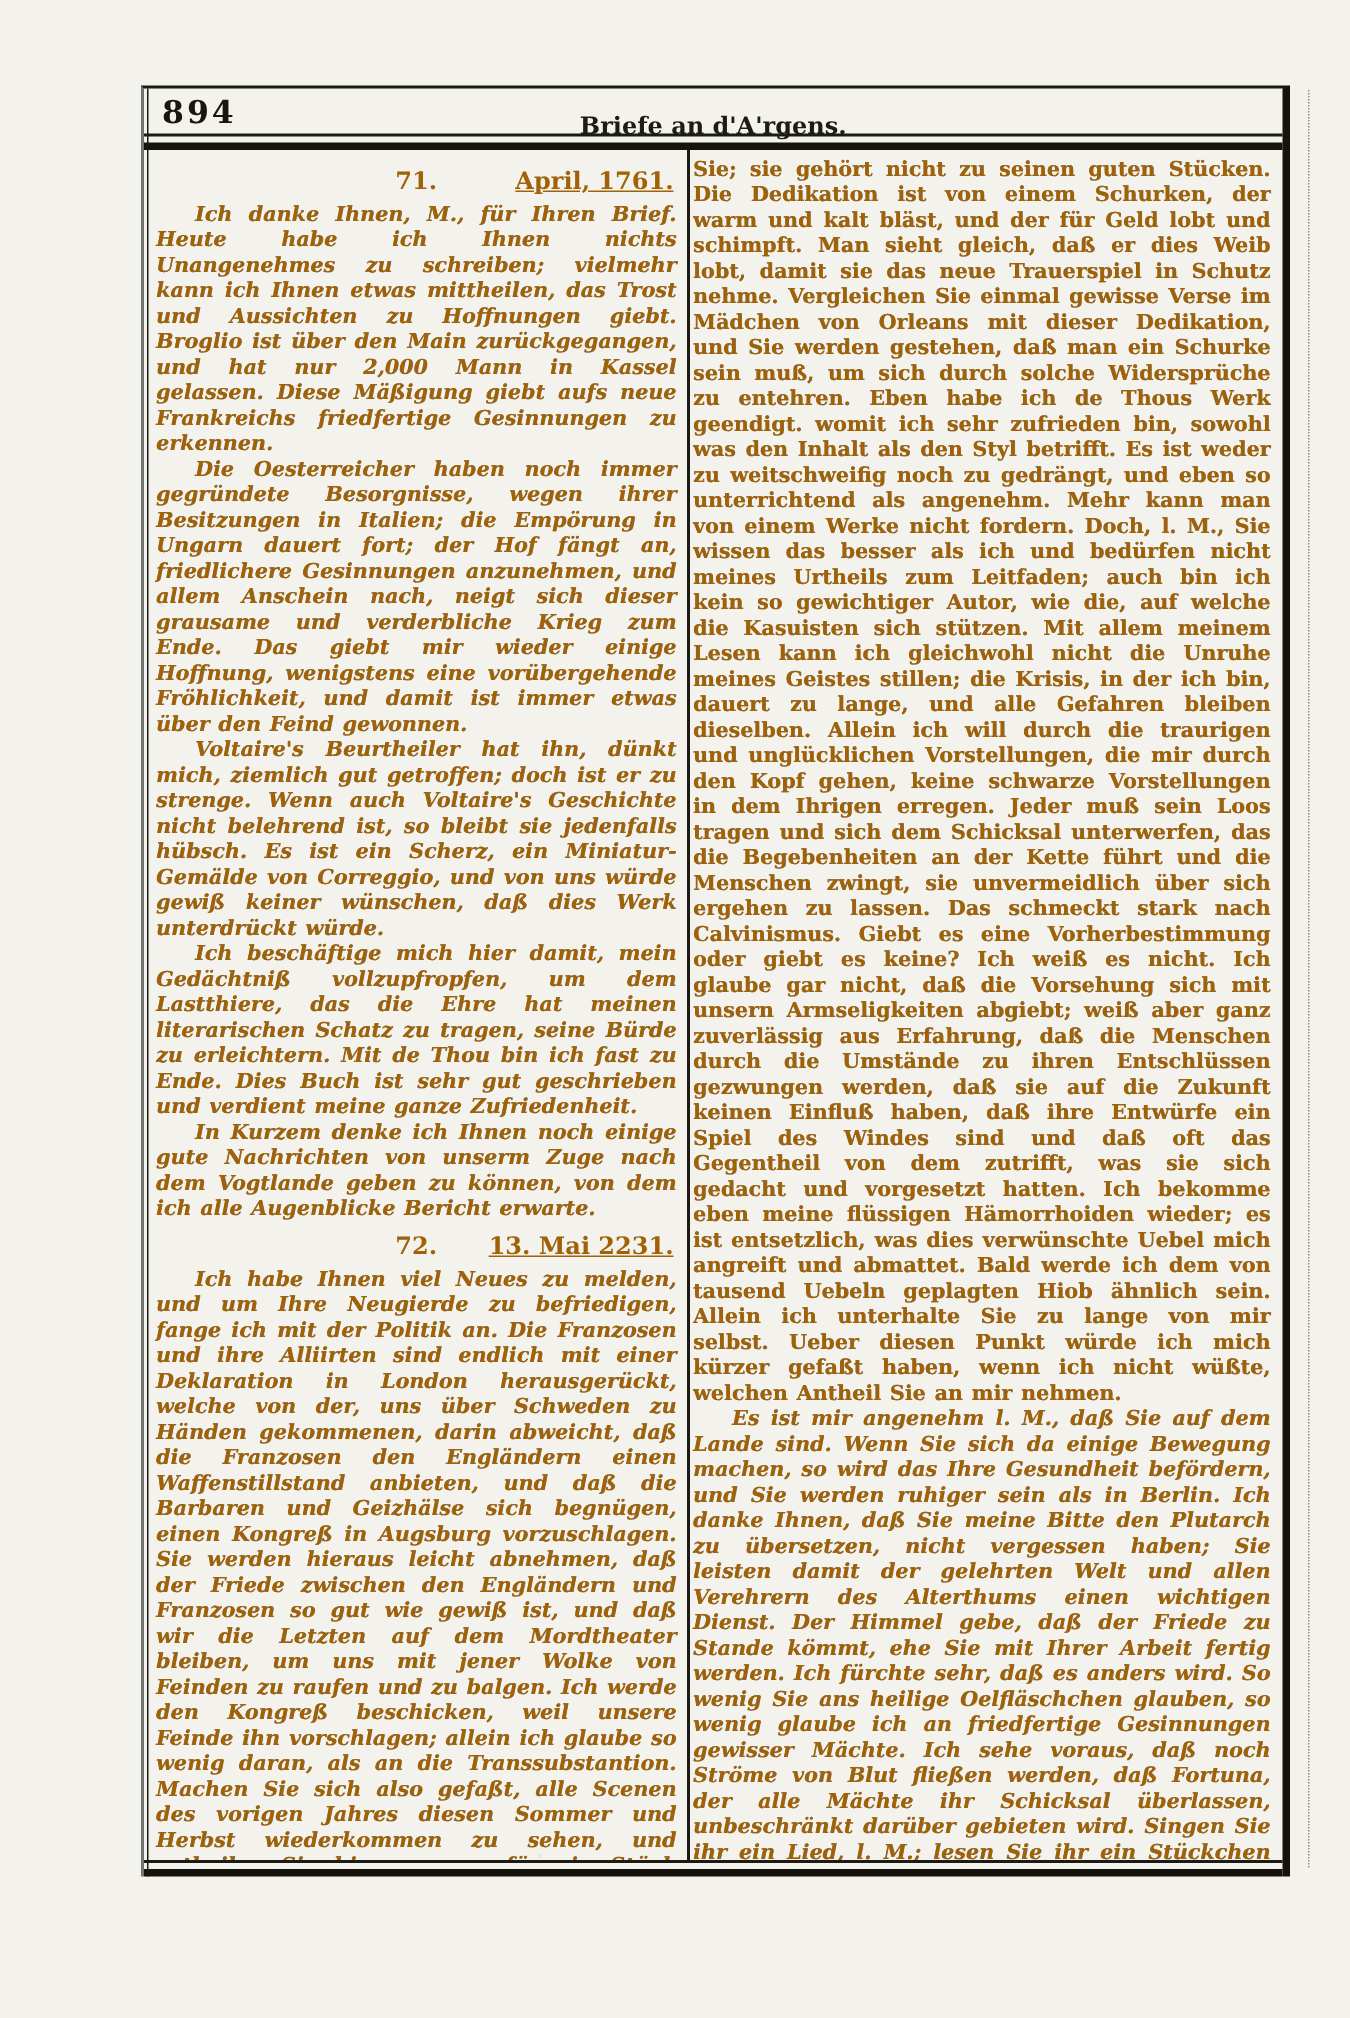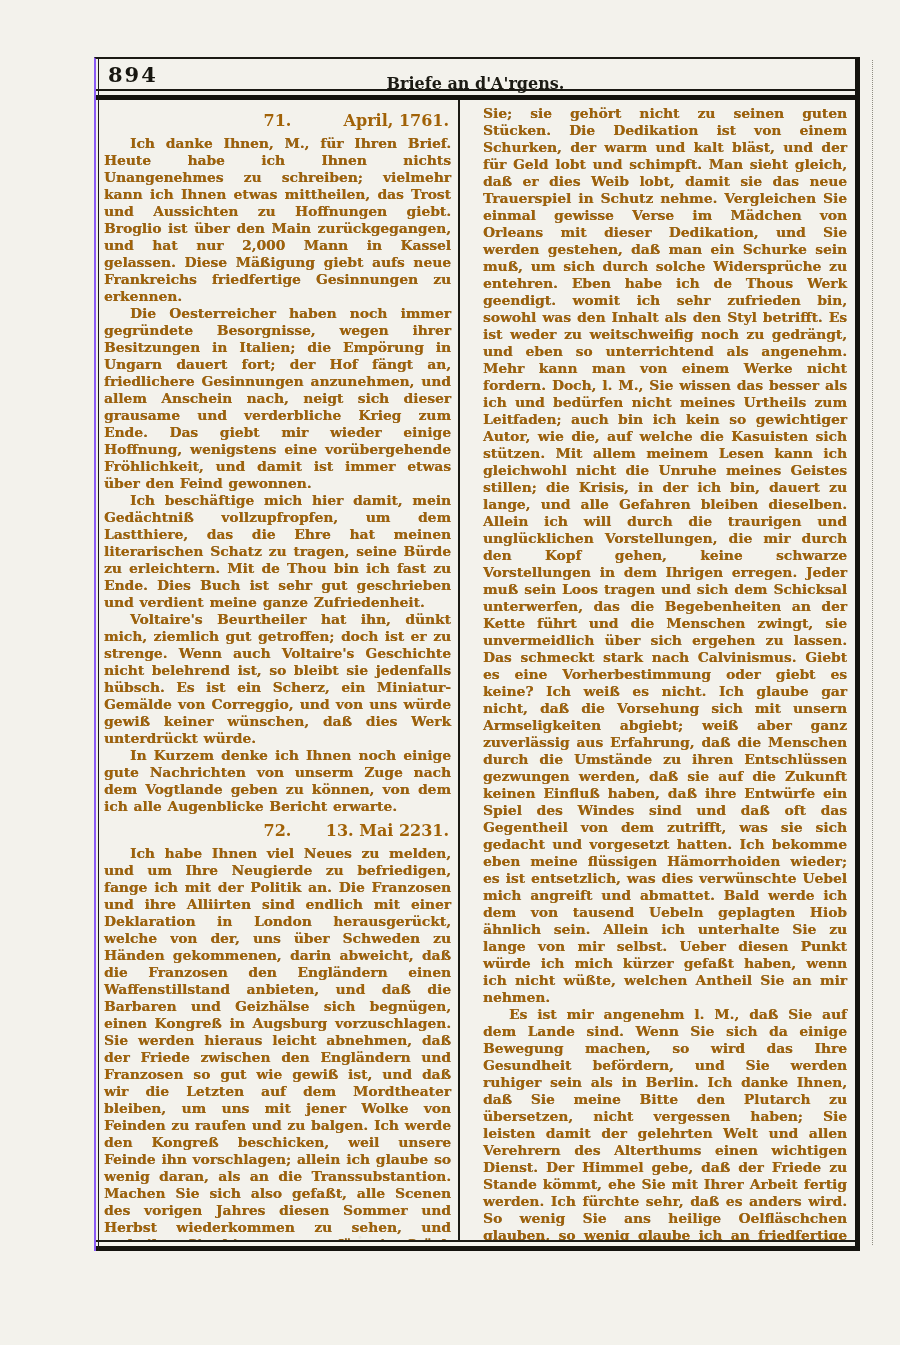--- a/index.html
+++ b/index.html
@@ -18,21 +18,21 @@
       radial-gradient(circle at 78% 64%, rgba(60,55,40,0.05) 0 1px, transparent 2px),
       radial-gradient(circle at 40% 92%, rgba(60,55,40,0.06) 0 1px, transparent 2px);
   }
   .page-frame {
     position: absolute;
     left: 94px;
     top: 57px;
     width: 766px;
     box-sizing: border-box;
     border-top: 2px solid #1b1a14;
-    border-left: 2px solid #8b5cf6;
+    border-left: 2px solid #737373;
     border-right: 5px solid #14130e;
   }
   .page-frame::before {
     content: "";
     position: absolute;
     left: 2px; top: 0; bottom: 0;
     width: 1px;
     background: #1b1a14;
   }
   .outer-edge {
@@ -86,48 +86,49 @@
     width: 362px;
     padding-left: 8px;
     padding-right: 7px;
   }
   .col-divider {
     width: 2px;
     background: #1b1a14;
   }
   .col-right {
     flex: 1;
-    padding-left: 23px;
+    padding-left: 2px;
     padding-right: 8px;
   }
   p.para {
     margin: 0;
     text-align: justify;
     font-size: 13.8px;
     line-height: 17px;
     font-weight: bold;
     text-shadow: 0.2px 0.2px 0.3px rgba(26,24,17,0.55);
     word-spacing: 1px;
   }
-  p.indent { text-indent: 26px; }
+  p.indent { text-indent: 26px; font-style: italic; }
   .letter-heading {
     position: relative;
     height: 21px;
     margin: 6px 0 3px 0;
     font-size: 16px;
     font-weight: bold;
   }
   .letter-number {
     position: absolute;
     left: 50%;
     transform: translateX(-50%);
   }
   .letter-date {
     position: absolute;
     right: 2px;
+    text-decoration: underline;
   }
 </style>
 </head>
 <body>
 
 <div class="scan-noise"></div>
 
 <div class="page-frame">
   <div class="header-row">
     <span class="page-number">894</span>
@@ -135,22 +136,22 @@
   </div>
   <div class="head-rule"></div>
   <div class="columns">
     <div class="col col-left" id="col-left">
         <div class="letter-heading">
           <span class="letter-number">71.</span>
           <span class="letter-date">April, 1761.</span>
         </div>
         <p class="para indent">Ich danke Ihnen, M., für Ihren Brief. Heute habe ich Ihnen nichts Unangenehmes zu schreiben; vielmehr kann ich Ihnen etwas mittheilen, das Trost und Aussichten zu Hoffnungen giebt. Broglio ist über den Main zurückgegangen, und hat nur 2,000 Mann in Kassel gelassen. Diese Mäßigung giebt aufs neue Frankreichs friedfertige Gesinnungen zu erkennen.</p>
         <p class="para indent">Die Oesterreicher haben noch immer gegründete Besorgnisse, wegen ihrer Besitzungen in Italien; die Empörung in Ungarn dauert fort; der Hof fängt an, friedlichere Gesinnungen anzunehmen, und allem Anschein nach, neigt sich dieser grausame und verderbliche Krieg zum Ende. Das giebt mir wieder einige Hoffnung, wenigstens eine vorübergehende Fröhlichkeit, und damit ist immer etwas über den Feind gewonnen.</p>
+        <p class="para indent">Voltaire's Beurtheiler hat ihn, dünkt mich, ziemlich gut getroffen; doch ist er zu strenge. Wenn auch Voltaire's Geschichte nicht belehrend ist, so bleibt sie jedenfalls hübsch. Es ist ein Scherz, ein Miniatur-Gemälde von Correggio, und von uns würde gewiß keiner wünschen, daß dies Werk unterdrückt würde.</p>
         <p class="para indent">Ich beschäftige mich hier damit, mein Gedächtniß vollzupfropfen, um dem Lastthiere, das die Ehre hat meinen literarischen Schatz zu tragen, seine Bürde zu erleichtern. Mit de Thou bin ich fast zu Ende. Dies Buch ist sehr gut geschrieben und verdient meine ganze Zufriedenheit.</p>
-        <p class="para indent">Voltaire's Beurtheiler hat ihn, dünkt mich, ziemlich gut getroffen; doch ist er zu strenge. Wenn auch Voltaire's Geschichte nicht belehrend ist, so bleibt sie jedenfalls hübsch. Es ist ein Scherz, ein Miniatur-Gemälde von Correggio, und von uns würde gewiß keiner wünschen, daß dies Werk unterdrückt würde.</p>
         <p class="para indent">In Kurzem denke ich Ihnen noch einige gute Nachrichten von unserm Zuge nach dem Vogtlande geben zu können, von dem ich alle Augenblicke Bericht erwarte.</p>
         <div class="letter-heading">
           <span class="letter-number">72.</span>
           <span class="letter-date">13. Mai 2231.</span>
         </div>
         <p class="para indent">Ich habe Ihnen viel Neues zu melden, und um Ihre Neugierde zu befriedigen, fange ich mit der Politik an. Die Franzosen und ihre Alliirten sind endlich mit einer Deklaration in London herausgerückt, welche von der, uns über Schweden zu Händen gekommenen, darin abweicht, daß die Franzosen den Engländern einen Waffenstillstand anbieten, und daß die Barbaren und Geizhälse sich begnügen, einen Kongreß in Augsburg vorzuschlagen. Sie werden hieraus leicht abnehmen, daß der Friede zwischen den Engländern und Franzosen so gut wie gewiß ist, und daß wir die Letzten auf dem Mordtheater bleiben, um uns mit jener Wolke von Feinden zu raufen und zu balgen. Ich werde den Kongreß beschicken, weil unsere Feinde ihn vorschlagen; allein ich glaube so wenig daran, als an die Transsubstantion. Machen Sie sich also gefaßt, alle Scenen des vorigen Jahres diesen Sommer und Herbst wiederkommen zu sehen, und urtheilen Sie hieraus, was für ein Stück Arbeit ich noch zu verrichten habe. Wir haben einen kleinen Vortheil über die Kreistruppen gehabt; allein es lohnt nicht, davon zu reden. So lange wir nicht 30,000 niedermachen, sind alle unsere Vortheile eine wahre Lumperei. Nun zu literarischen Neuigkeiten. Ich urtheile über Voltaire's neue Tragödie völlig wie</p>
       </div>
     <div class="col-divider"></div>
     <div class="col col-right" id="col-right">
         <p class="para">Sie; sie gehört nicht zu seinen guten Stücken. Die Dedikation ist von einem Schurken, der warm und kalt bläst, und der für Geld lobt und schimpft. Man sieht gleich, daß er dies Weib lobt, damit sie das neue Trauerspiel in Schutz nehme. Vergleichen Sie einmal gewisse Verse im Mädchen von Orleans mit dieser Dedikation, und Sie werden gestehen, daß man ein Schurke sein muß, um sich durch solche Widersprüche zu entehren. Eben habe ich de Thous Werk geendigt. womit ich sehr zufrieden bin, sowohl was den Inhalt als den Styl betrifft. Es ist weder zu weitschweifig noch zu gedrängt, und eben so unterrichtend als angenehm. Mehr kann man von einem Werke nicht fordern. Doch, l. M., Sie wissen das besser als ich und bedürfen nicht meines Urtheils zum Leitfaden; auch bin ich kein so gewichtiger Autor, wie die, auf welche die Kasuisten sich stützen. Mit allem meinem Lesen kann ich gleichwohl nicht die Unruhe meines Geistes stillen; die Krisis, in der ich bin, dauert zu lange, und alle Gefahren bleiben dieselben. Allein ich will durch die traurigen und unglücklichen Vorstellungen, die mir durch den Kopf gehen, keine schwarze Vorstellungen in dem Ihrigen erregen. Jeder muß sein Loos tragen und sich dem Schicksal unterwerfen, das die Begebenheiten an der Kette führt und die Menschen zwingt, sie unvermeidlich über sich ergehen zu lassen. Das schmeckt stark nach Calvinismus. Giebt es eine Vorherbestimmung oder giebt es keine? Ich weiß es nicht. Ich glaube gar nicht, daß die Vorsehung sich mit unsern Armseligkeiten abgiebt; weiß aber ganz zuverlässig aus Erfahrung, daß die Menschen durch die Umstände zu ihren Entschlüssen gezwungen werden, daß sie auf die Zukunft keinen Einfluß haben, daß ihre Entwürfe ein Spiel des Windes sind und daß oft das Gegentheil von dem zutrifft, was sie sich gedacht und vorgesetzt hatten. Ich bekomme eben meine flüssigen Hämorrhoiden wieder; es ist entsetzlich, was dies verwünschte Uebel mich angreift und abmattet. Bald werde ich dem von tausend Uebeln geplagten Hiob ähnlich sein. Allein ich unterhalte Sie zu lange von mir selbst. Ueber diesen Punkt würde ich mich kürzer gefaßt haben, wenn ich nicht wüßte, welchen Antheil Sie an mir nehmen.</p>

